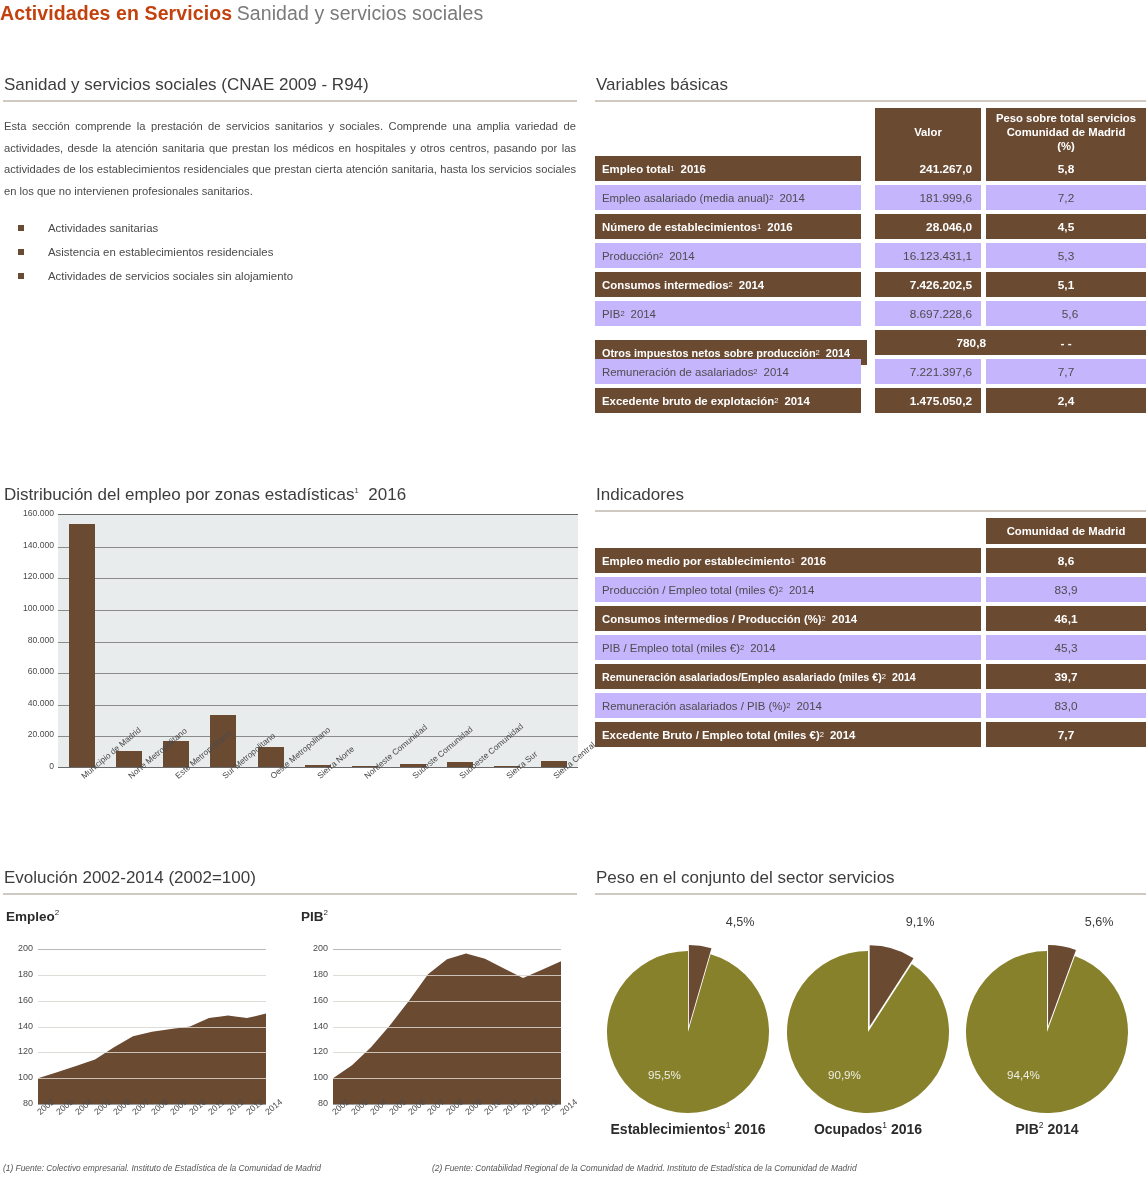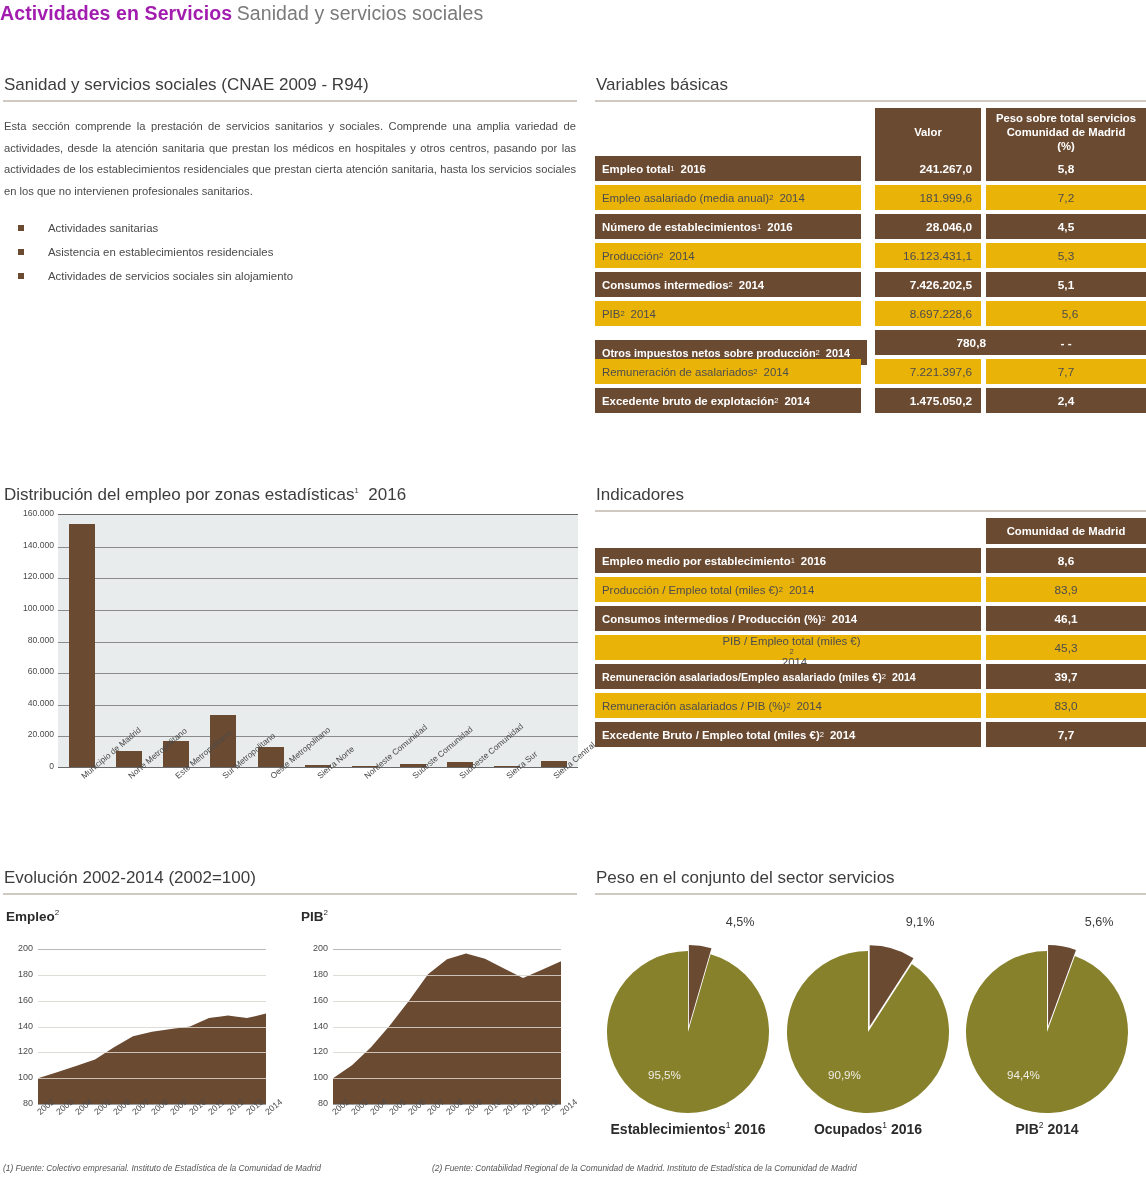--- a/index.html
+++ b/index.html
@@ -5,21 +5,21 @@
   html,body{margin:0;padding:0;}
   body{
     width:1146px;height:1179px;background:#ffffff;
     font-family:"Liberation Sans","DejaVu Sans",sans-serif;
     color:#3b3b3b;overflow:hidden;position:relative;
   }
   .page{position:relative;width:1146px;height:1179px;}
 
   
   .hdr{position:absolute;left:0;top:2px;white-space:nowrap;}
-  .hdr .b{font-size:19.5px;font-weight:bold;color:#a21caf;letter-spacing:.1px;}
+  .hdr .b{font-size:19.5px;font-weight:bold;color:#c2410c;letter-spacing:.1px;}
   .hdr .n{font-size:19.5px;font-weight:normal;color:#7a7a7a;letter-spacing:.1px;}
 
   
   .sect{position:absolute;font-size:17px;color:#3d3d3d;font-weight:normal;white-space:nowrap;}
   .rule{position:absolute;height:2px;background:#cfc9c2;}
 
   
   .desc{position:absolute;left:4px;top:116px;width:572px;font-size:11.2px;
         line-height:21.5px;color:#4a4a4a;text-align:justify;}
   .bullets{position:absolute;left:18px;top:216px;width:470px;}
@@ -33,21 +33,21 @@
       font-size:11.3px;text-align:center;display:flex;align-items:center;justify-content:center;
       line-height:14px;}
   .row{position:relative;height:25px;margin-bottom:4px;}
   .cellL{position:absolute;left:0;top:0;height:25px;display:flex;align-items:center;
          padding-left:7px;box-sizing:border-box;font-size:11.4px;white-space:nowrap;}
   .cellV{position:absolute;top:0;height:25px;display:flex;align-items:center;
          justify-content:flex-end;padding-right:9px;box-sizing:border-box;font-size:11.8px;}
   .cellP{position:absolute;top:0;height:25px;display:flex;align-items:center;
          justify-content:center;box-sizing:border-box;font-size:11.8px;}
   .dark{background:#6B4A32;color:#ffffff;font-weight:bold;}
-  .lite{background:#eab308;color:#4d4d4d;font-weight:normal;align-items:center;}
+  .lite{background:#c4b5fd;color:#4d4d4d;font-weight:normal;align-items:center;}
   sup{font-size:7.6px;vertical-align:super;font-weight:normal;}
 
   
   .barplot{position:absolute;background:#e9ecec;border-top:1px solid #6a6a6a;}
   .gl{position:absolute;left:0;right:0;height:1px;background:#8b8b8b;}
   .bar{position:absolute;bottom:0;background:#6B4A32;}
   .ytick{position:absolute;text-align:right;font-size:8.6px;color:#4a4a4a;width:56px;}
   .xlab{position:absolute;font-size:8.4px;color:#4a4a4a;white-space:nowrap;
         transform:rotate(-40deg);transform-origin:left top;}
   .ayt{position:absolute;font-size:9px;color:#4a4a4a;text-align:right;width:28px;}
@@ -253,21 +253,21 @@
         </div>
         <div class="row">
           <div class="cellL dark" style="width:386px;">
             <span>Consumos intermedios / Producción (%)</span>
             <sup>2</sup>
             <span style="padding-left:6px">2014</span>
           </div>
           <div class="cellP dark" style="left:391px;width:160px;">46,1</div>
         </div>
         <div class="row">
-          <div class="cellL lite" style="width:386px;flex-direction:column;">
+          <div class="cellL lite" style="width:386px;">
             <span>PIB / Empleo total (miles €)</span>
             <sup>2</sup>
             <span style="padding-left:6px">2014</span>
           </div>
           <div class="cellP lite" style="left:391px;width:160px;">45,3</div>
         </div>
         <div class="row">
           <div class="cellL dark" style="width:386px;font-size:10.7px;">
             <span>Remuneración asalariados/Empleo asalariado (miles €)</span>
             <sup>2</sup>

